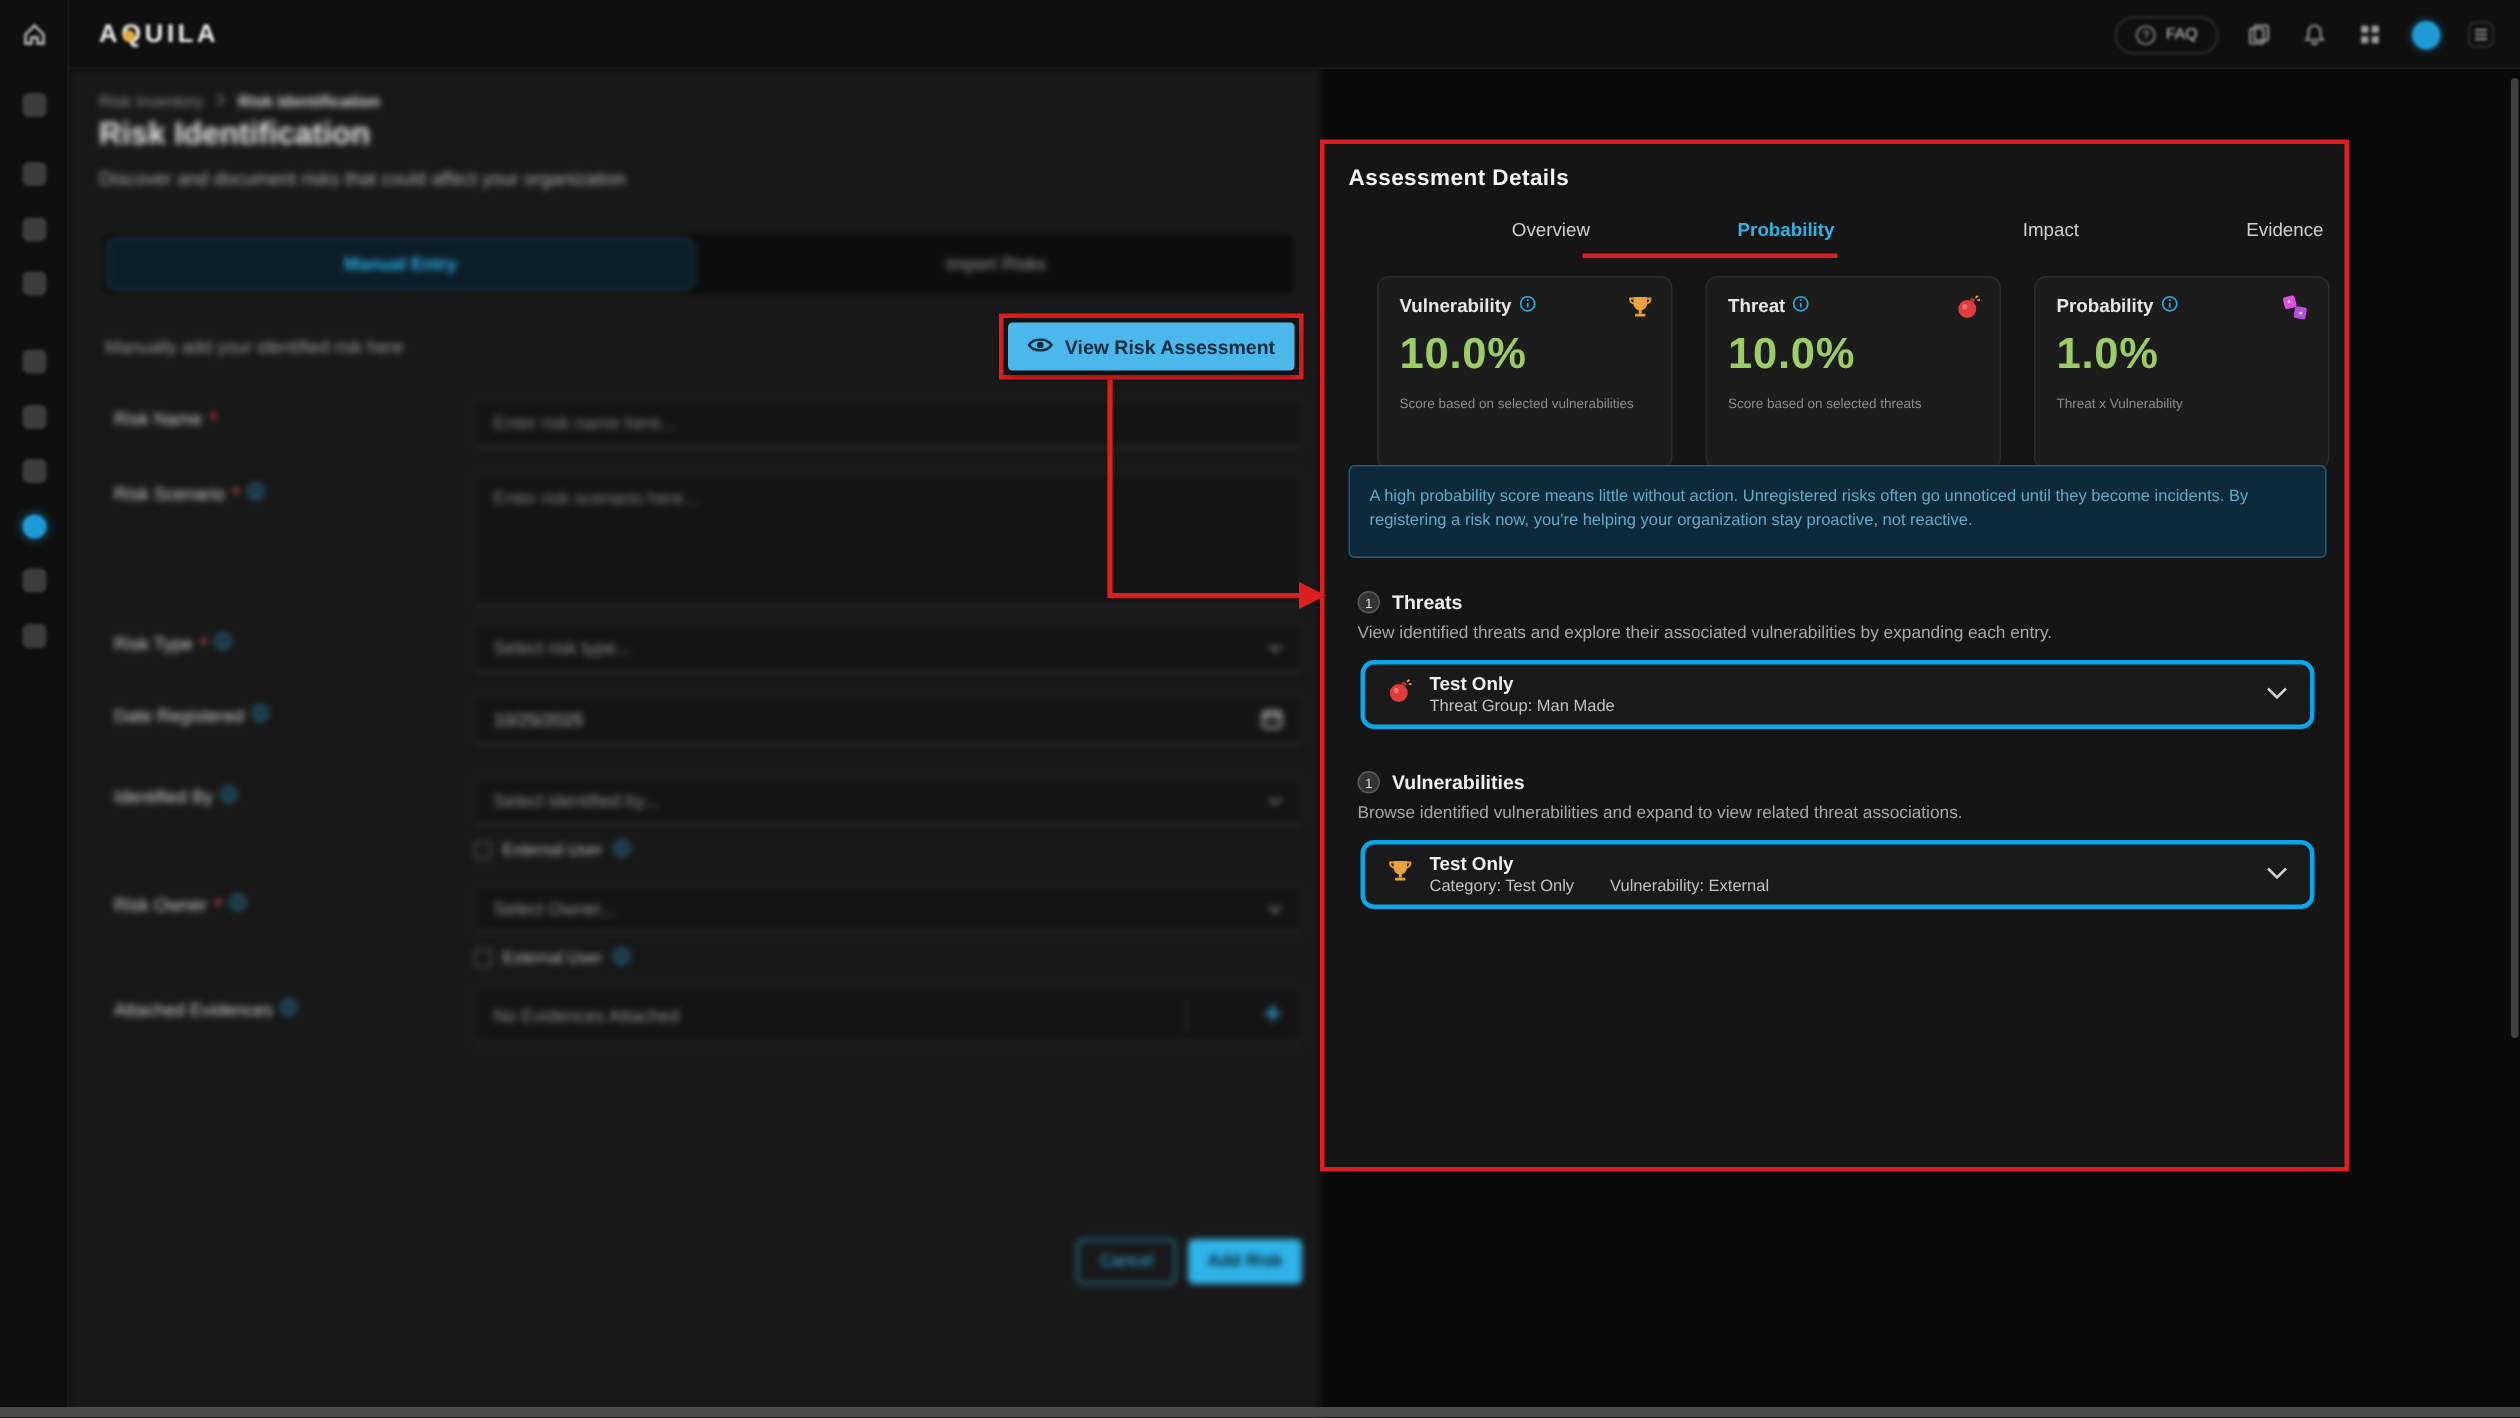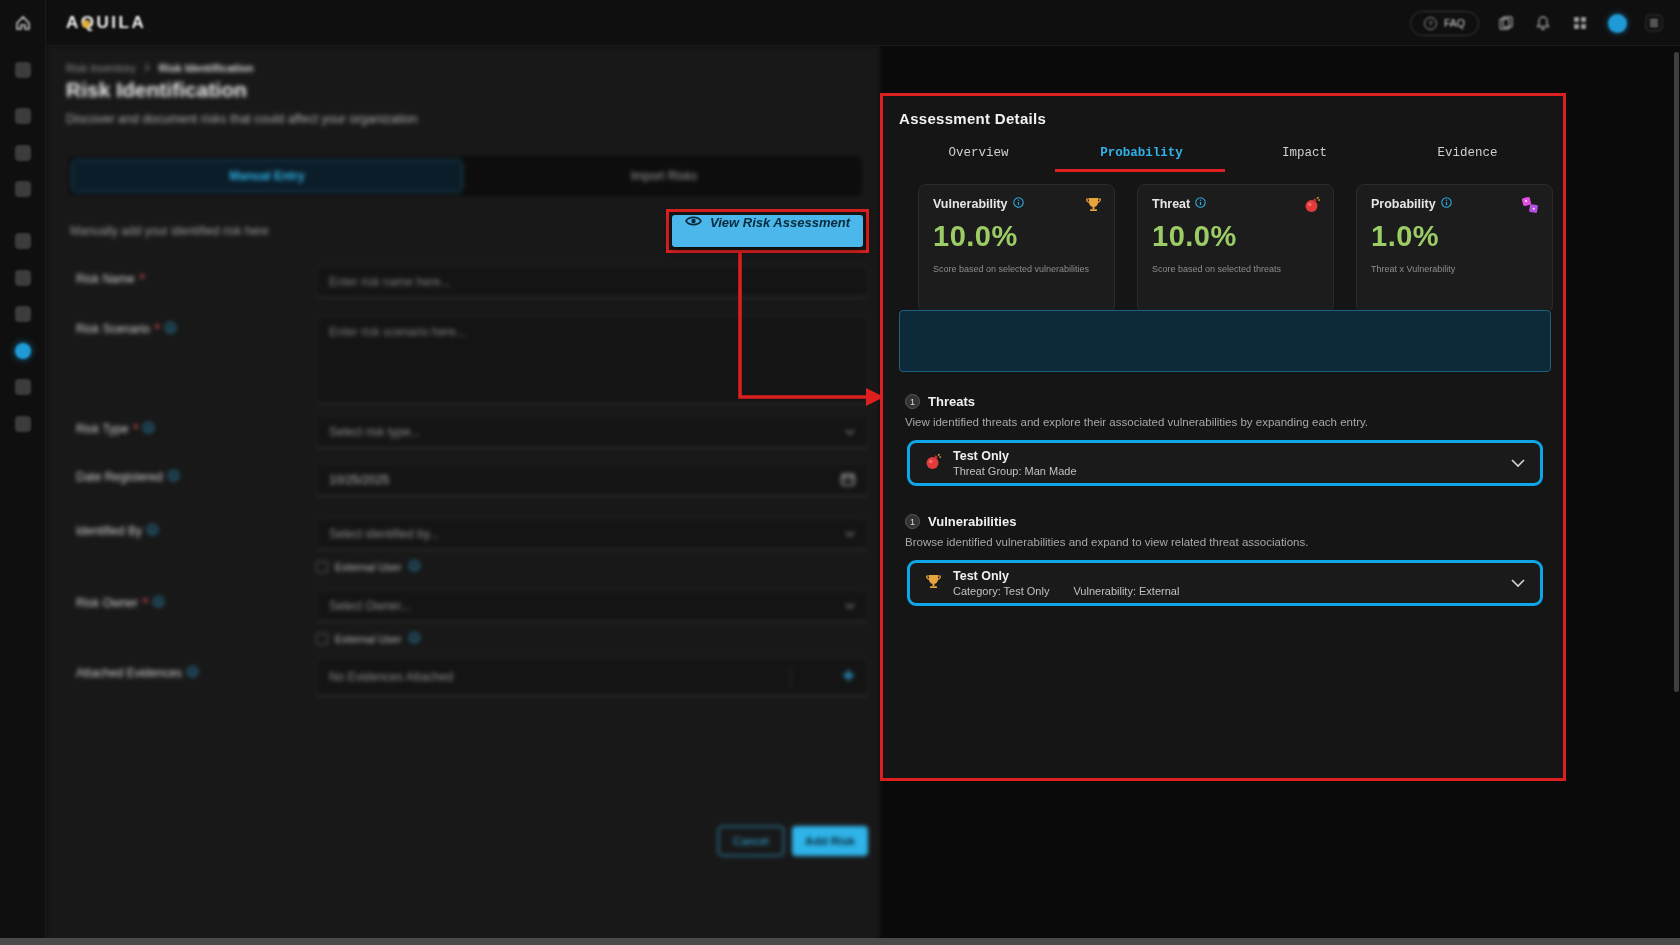--- a/index.html
+++ b/index.html
@@ -46,28 +46,28 @@
   input.control::placeholder, textarea.control::placeholder { color:#7c7c7c; }
   textarea.control { height:88px; padding-top:8px; resize:none; font-family:"Liberation Sans",sans-serif; }
   .chk-row { position:absolute; left:270px; display:flex; align-items:center; gap:7px; font-size:11px; color:#b8b8b8; }
   .chk-box { width:12px; height:12px; border:1px solid #5a5a5a; border-radius:2px; background:transparent; }
   .ev-divider { width:1px; height:22px; background:#2e2e2e; margin-left:auto; margin-right:50px; }
   .btn-cancel { position:absolute; left:672px; top:780px; width:66px; height:30px; border:1px solid #2fb3e8; border-radius:4px; color:#2fb3e8; font-size:11.5px; background:transparent; display:flex; align-items:center; justify-content:center; }
   .btn-add { position:absolute; left:746px; top:780px; width:76px; height:30px; background:#2fb3e8; border-radius:4px; color:#07242f; font-size:11.5px; font-weight:bold; display:flex; align-items:center; justify-content:center; }
 
   
   .annot-rect { position:absolute; left:666px; top:209px; width:203px; height:44px; border:3px solid #de1f1f; z-index:19; }
-  .view-btn { position:absolute; left:672px; top:215px; width:191px; height:32px; background:#4cb7ea; border-radius:3px; z-index:20; display:flex; align-items:flex-start; justify-content:center; gap:8px; font-size:13px; font-weight:bold; color:#082b3d; box-shadow:0 2px 8px #0009;font-style:italic; }
+  .view-btn { position:absolute; left:672px; top:215px; width:191px; height:32px; background:#4cb7ea; border-radius:3px; z-index:20; display:flex; align-items:center; justify-content:center; gap:8px; font-size:13px; font-weight:bold; color:#082b3d; box-shadow:0 2px 8px #0009; }
   .annot-arrow { position:absolute; left:640px; top:245px; z-index:18; }
 
   
   .panel { position:absolute; left:880px; top:93px; width:686px; height:688px; background:#151515; border:3px solid #de1f1f; z-index:10; }
   .panel-title { position:absolute; left:16px; top:14px; font-size:15px; font-weight:bold; color:#f2f2f2; letter-spacing:.3px; }
   .a-tabs { position:absolute; left:14px; top:44px; width:652px; display:flex; }
-  .a-tab { flex:1; text-align:center; font-size:12.5px; color:#cfcfcf; padding:6px 0;font-family:Liberation Mono, monospace; }
+  .a-tab { flex:1; text-align:right; font-size:12.5px; color:#cfcfcf; padding:6px 0; }
   .a-tab.active { color:#2fb3e8; font-weight:bold; }
   .annot-underline { position:absolute; left:172px; top:73px; width:170px; height:3px; background:#de1f1f; }
   .a-card { position:absolute; top:88px; width:197px; height:129px; background:#1c1c1c; border:1px solid #2b2b2b; border-radius:8px; padding:12px 14px; }
   .card-head { display:flex; align-items:center; gap:5px; font-size:12.5px; color:#e6e6e6; font-weight:bold; }
   .card-icon { position:absolute; top:11px; right:12px; }
   .card-value { margin-top:9px; font-size:29px; font-weight:bold; color:#9ccc65; letter-spacing:.5px; }
   .card-caption { margin-top:11px; font-size:9px; color:#8d8d8d; }
   .dyk { position:absolute; left:16px; top:214px; width:652px; min-height:62px; background:#0d2a3a; border:1px solid #1d5f7d; border-radius:4px; padding:8px 13px; }
   .dyk-title { display:flex; align-items:center; gap:7px; font-size:13px; font-weight:bold; color:#41b9ea; }
   .dyk-text { margin-top:5px; font-size:11px; line-height:1.45; color:#67a9c9; }
@@ -387,20 +387,21 @@
           <rect x="8.5" y="8.5" width="8" height="8" rx="1.5" fill="#b44fe1" transform="rotate(10 12.5 12.5)"></rect>
           <circle cx="5" cy="5" r=".9" fill="#fff"></circle>
           <circle cx="12.7" cy="12.7" r=".9" fill="#fff"></circle>
         </svg>
     </span>
     <div class="card-value">1.0%</div>
     <div class="card-caption">Threat x Vulnerability</div>
   </div>
 
   <div class="dyk">
+    <div class="dyk-text">A high probability score means little without action. Unregistered risks often go unnoticed until they become incidents. By registering a risk now, you're helping your organization stay proactive, not reactive.</div>
   </div>
 
   <div class="sec-head" style="top:298px">
     <span class="count-badge">1</span>
     <span class="sec-title">Threats</span>
   </div>
   <div class="sec-desc" style="top:320px">View identified threats and explore their associated vulnerabilities by expanding each entry.</div>
 
   <div class="exp-item" style="top:344px">
     <span>

